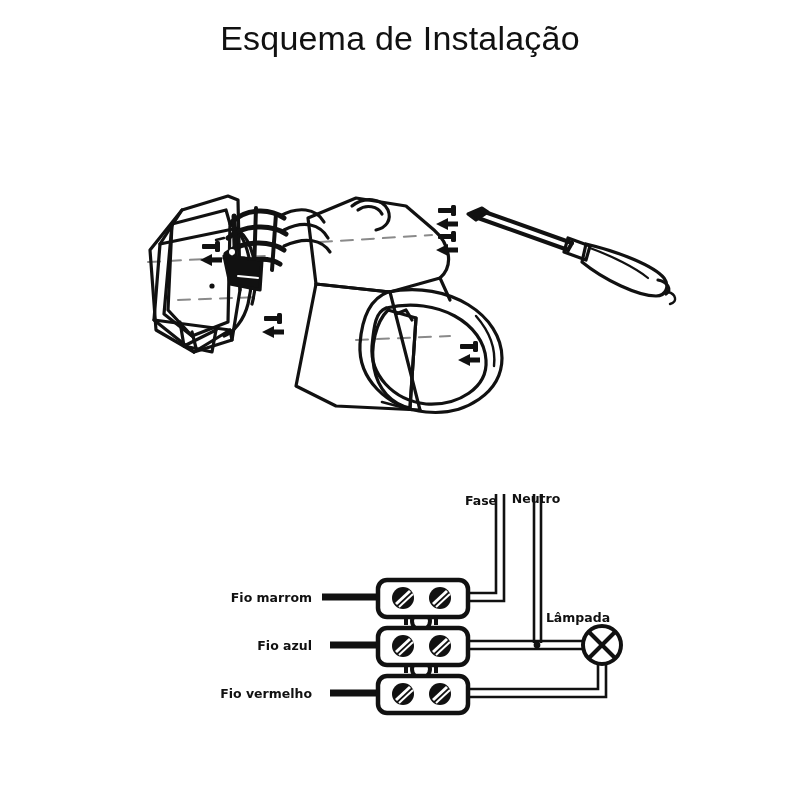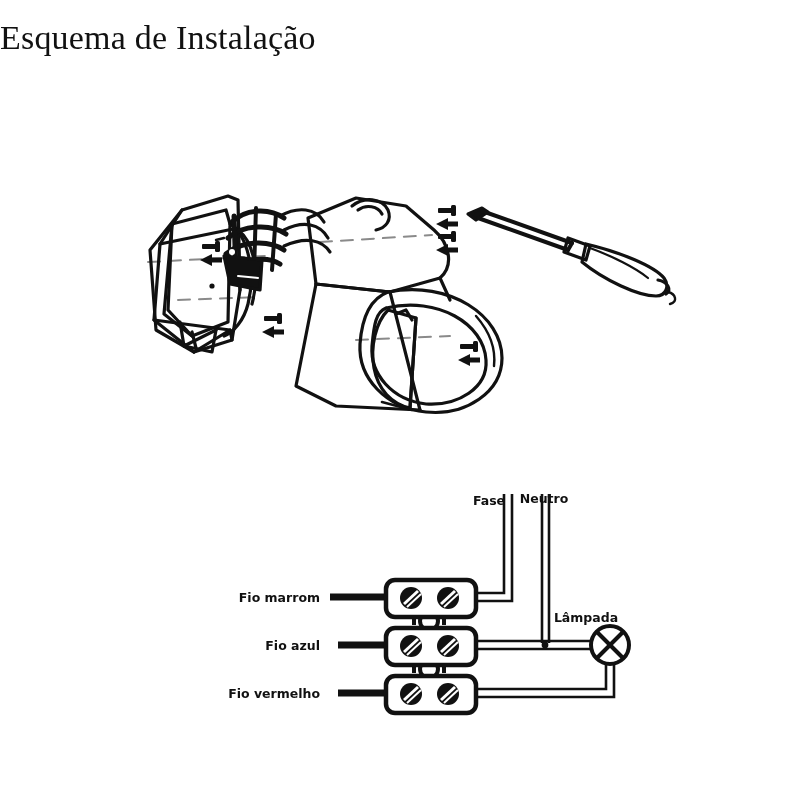--- a/index.html
+++ b/index.html
@@ -19,39 +19,39 @@
     position: relative;
     width: 800px;
     height: 800px;
     background: #ffffff;
   }
   #page-title {
     position: absolute;
     left: 0;
     top: 16px;
     width: 800px;
-    text-align: left;
+    text-align: center;
     font-size: 34px;
     font-weight: 400;
     letter-spacing: 0.2px;
     color: #111111;
-    font-family: Liberation Serif, serif;
+    font-family: Liberation Sans, sans-serif;
     line-height: 44px;
     white-space: nowrap;
   }
   #exploded-view {
     position: absolute;
     left: 120px;
     top: 180px;
     width: 560px;
     height: 250px;
   }
   #wiring-diagram {
     position: absolute;
-    left: 208px;
+    left: 200px;
     top: 480px;
     width: 460px;
     height: 260px;
   }
   svg { display: block; overflow: visible; }
   .wd-label {
     font-family: "DejaVu Sans", sans-serif;
     font-size: 12.5px;
     font-weight: 700;
     fill: #111111;

